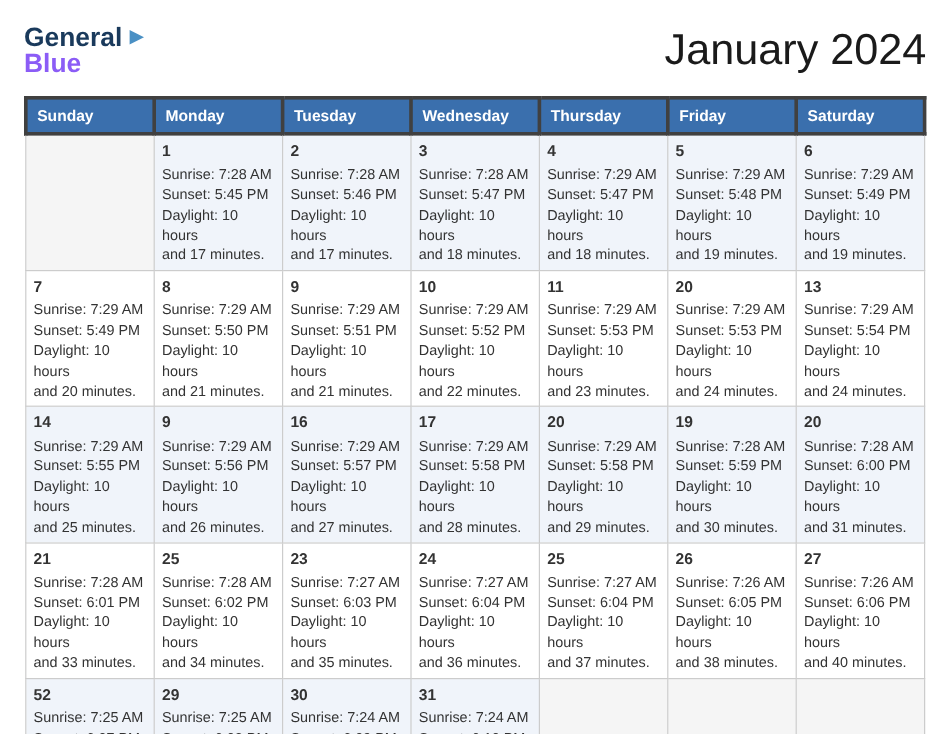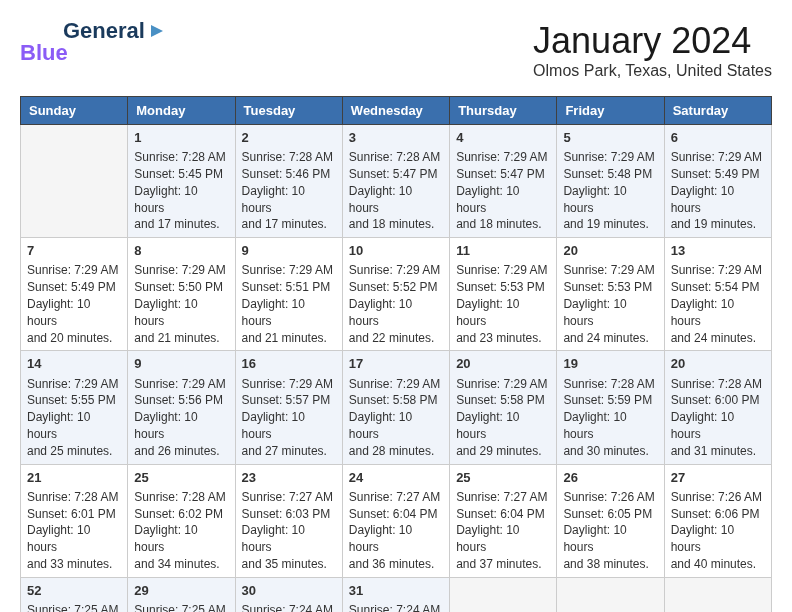--- a/index.html
+++ b/index.html
@@ -21,21 +21,21 @@
       flex-direction: column;
       align-items: flex-start;
     }
     .logo-text {
       font-size: 22px;
       font-weight: bold;
       color: #1a3a5c;
       line-height: 1;
     }
     .title-section {
-      text-align: left;
+      text-align: center;
     }
     .calendar-title {
       font-size: 36px;
       font-weight: normal;
       color: #1a1a1a;
     }
     .calendar-subtitle {
       font-size: 16px;
       color: #333;
     }
@@ -44,21 +44,21 @@
       border-collapse: collapse;
       font-size: 11px;
     }
     thead tr th {
       background-color: #3a6fad;
       color: #fff;
       padding: 6px 8px;
       text-align: left;
       font-size: 13px;
       font-weight: bold;
-      border: 1px solid #404040;
+      border: 3px solid #404040;
     }
     tbody tr td {
       border: 1px solid #ccc;
       vertical-align: top;
       padding: 4px 6px;
       height: 80px;
       width: 107px;
       color: #333;
       line-height: 1.4;
     }
@@ -83,31 +83,30 @@
     .day-info {
       font-size: 12px;
       color: #333;
     }
   </style>
 </head>
 <body>
 
 <div class="header">
   <div class="logo">
-    <div style="display:flex; align-items:center;margin-left:43px;">
+    <div style="display:flex; align-items:center;">
       <span class="logo-text">General</span>
       <svg width="20" height="20" viewBox="0 0 20 20" style="margin-left:2px;">
         <polygon points="4,4 16,10 4,16" fill="#4a90c4"></polygon>
       </svg>
     </div>
     <span class="logo-text" style="color:#8b5cf6; font-size:22px;">Blue</span>
   </div>
   <div class="title-section">
     <div class="calendar-title">January 2024</div>
-    <div class="calendar-subtitle">Olmos Park, Texas, United States</div>
   </div>
 </div>
 
 <table>
   <thead>
     <tr>
     <th>Sunday</th>
         <th>Monday</th>
         <th>Tuesday</th>
         <th>Wednesday</th>

